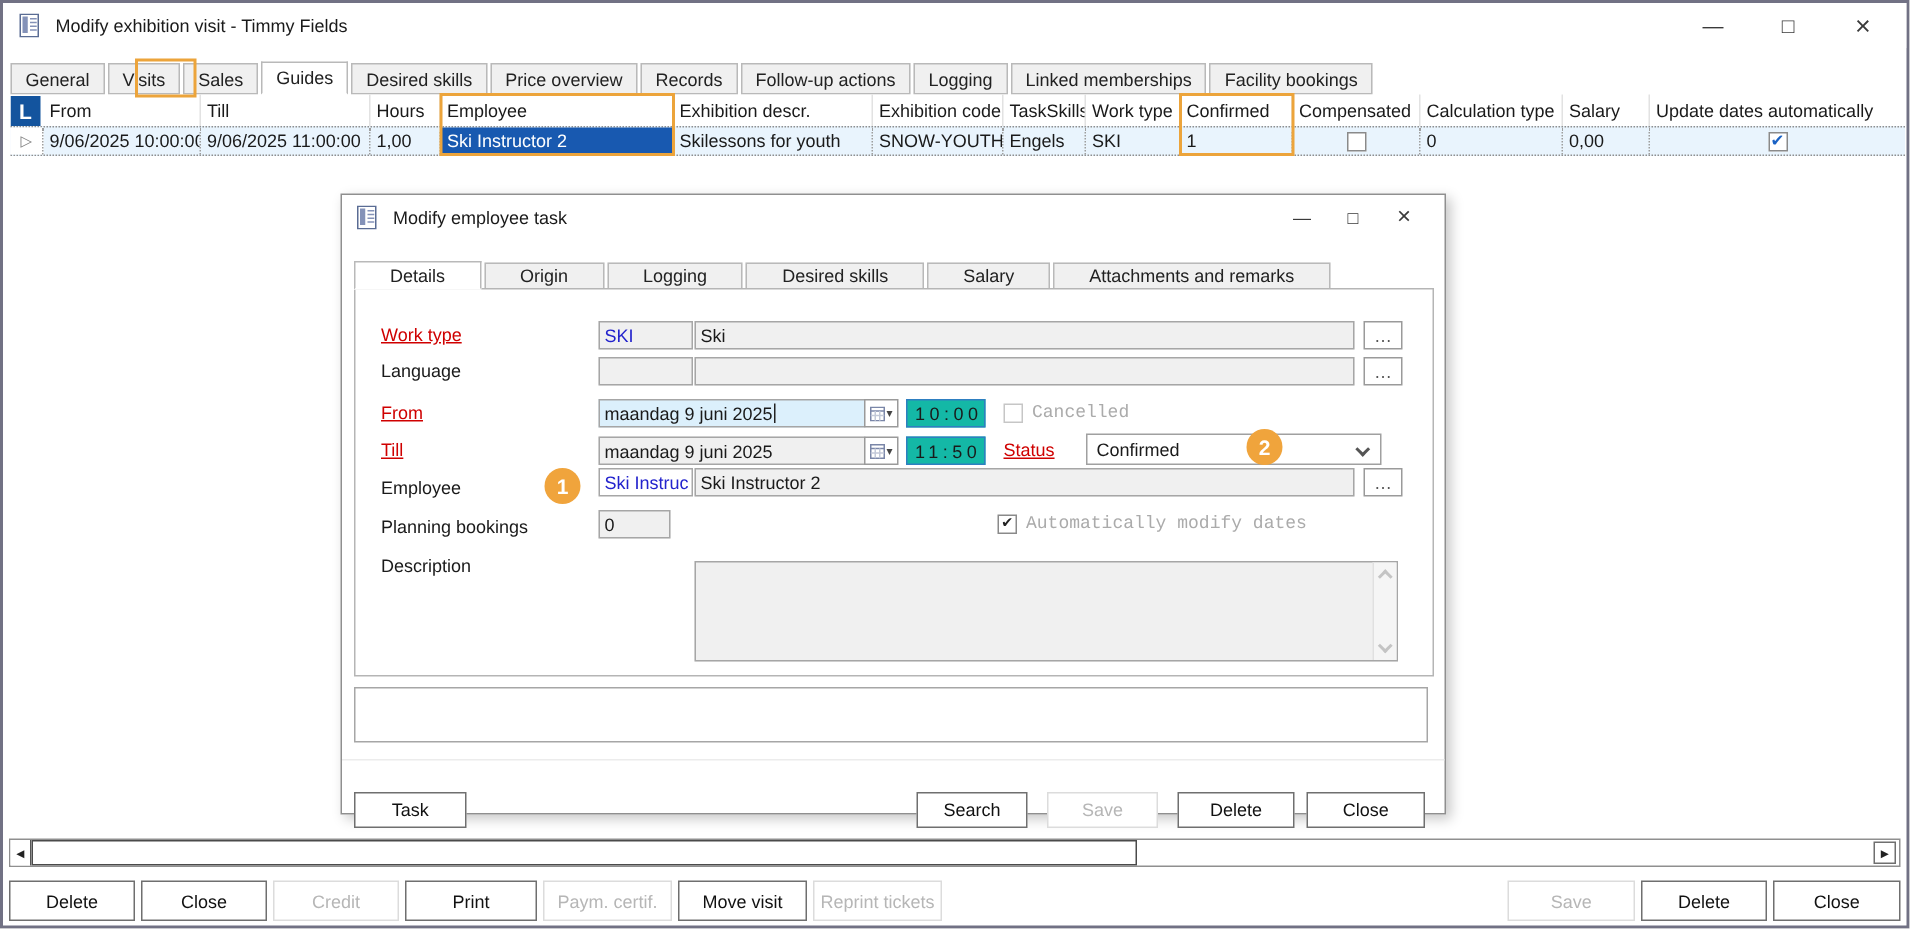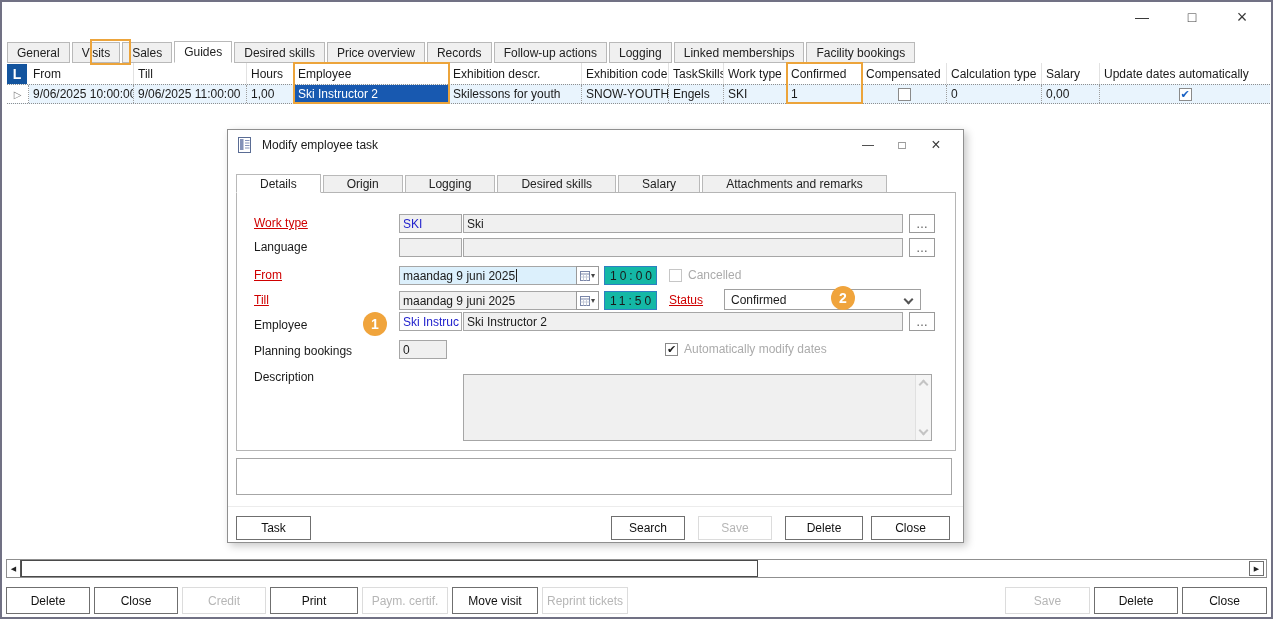--- a/index.html
+++ b/index.html
@@ -52,48 +52,59 @@
   .flabel.req { color:#cf0000; text-decoration:underline; }
   .fld { position:absolute; height:19px; border:1px solid #a6a6a6; background:#f0f0f0; display:flex; align-items:center; padding:0 3px; white-space:nowrap; overflow:hidden; }
   .fld.white { background:#fff; }
   .fld.bluetext { color:#2323cd; }
   .fld.focused { background:#dcf0fc; }
   .more-btn { position:absolute; width:26px; height:19px; border:1px solid #9a9a9a; background:#fff; display:flex; align-items:center; justify-content:center; color:#555; line-height:0; }
   .cal-btn { position:absolute; width:23px; height:19px; border:1px solid #9a9a9a; background:#fff; display:flex; align-items:center; justify-content:center; gap:1px; }
   .cal-btn .dd { font-size:8px; color:#444; }
   .timefld { position:absolute; width:53px; height:19px; border:1px solid #2e7fc1; background:#14b8a6; display:flex; align-items:center; padding-left:5px; letter-spacing:3px; }
   .caret { display:inline-block; width:1px; height:13px; background:#222; margin-left:1px; }
-  .checkrow { position:absolute; display:flex; align-items:center; gap:6px; white-space:nowrap; }
+  .checkrow { position:absolute; display:flex; align-items:center; gap:6px; white-space:nowrap;font-family:Liberation Mono, monospace; }
   .checkrow .lbl { color:#ababab; }
   .dropdown { position:absolute; height:21px; border:1px solid #a0a0a0; background:#fff; display:flex; align-items:center; padding:0 6px; }
   .dropdown .chev { position:absolute; right:8px; top:6px; width:7px; height:7px; border-right:2px solid #555; border-bottom:2px solid #555; transform:rotate(45deg); }
   .desc-area { position:absolute; left:226px; top:181px; width:469px; height:67px; border:1px solid #a6a6a6; background:#f0f0f0; }
   .desc-scroll { position:absolute; right:0; top:0; bottom:0; width:16px; background:#f5f5f5; border-left:1px solid #e0e0e0; }
   .desc-scroll .chev-up, .desc-scroll .chev-dn { position:absolute; left:4px; width:7px; height:7px; border-right:2px solid #c4c4c4; border-bottom:2px solid #c4c4c4; }
   .chev-up { top:6px; transform:rotate(-135deg); }
   .chev-dn { bottom:6px; transform:rotate(45deg); }
   .msg-box { position:absolute; left:8px; top:328px; width:716px; height:37px; border:1px solid #a6a6a6; background:#fff; }
   .dlg-footer { position:absolute; left:0; right:0; top:376px; bottom:0; border-top:1px solid #ececec; }
-  .btn { position:absolute; top:9px; height:24px; border:1px solid #6f6f6f; background:#fff; display:flex; align-items:center; justify-content:center; color:#111; white-space:nowrap; }
+  .btn { position:absolute; top:21px; height:24px; border:1px solid #6f6f6f; background:#fff; display:flex; align-items:center; justify-content:center; color:#111; white-space:nowrap; }
   .btn.disabled { color:#b6b6b6; border-color:#dcdcdc; }
   
   .hscroll { position:absolute; left:4px; top:557px; width:1261px; height:19px; border:1px solid #8f8f8f; background:#fff; }
   .hs-left { position:absolute; left:0; top:0; bottom:0; width:14px; border-right:1px solid #555; display:flex; align-items:center; justify-content:center; font-size:7px; color:#222; background:#fff; }
   .hs-thumb { position:absolute; left:14px; top:0; bottom:0; width:737px; background:#fff; border:1px solid #4a4a4a; }
   .hs-right { position:absolute; right:2px; top:1px; bottom:1px; width:15px; border:1px solid #6f6f6f; display:flex; align-items:center; justify-content:center; font-size:7px; color:#222; background:#fff; }
   .footer { position:absolute; left:4px; top:585px; width:1261px; height:27px; display:flex; gap:4px; }
   .fbtn { height:27px; border:1px solid #6f6f6f; background:#fff; display:flex; align-items:center; justify-content:center; color:#111; white-space:nowrap; }
   .fbtn.disabled { color:#b6b6b6; border-color:#dcdcdc; }
   .fspacer { flex:1; }
 </style>
 </head>
 <body>
 
 <div class="window">
 
+  <div class="titlebar">
+    <svg class="doc-icon" viewBox="0 0 16 16" width="16" height="16">
+        <rect x="1.5" y="0.5" width="12" height="15" fill="#ffffff" stroke="#5a6c94"></rect>
+        <rect x="3" y="2" width="3.5" height="11" fill="#8492b8"></rect>
+        <line x1="8" y1="3.5" x2="12.5" y2="3.5" stroke="#8492b8"></line>
+        <line x1="8" y1="6" x2="12.5" y2="6" stroke="#8492b8"></line>
+        <line x1="8" y1="8.5" x2="12.5" y2="8.5" stroke="#8492b8"></line>
+        <line x1="8" y1="11" x2="12.5" y2="11" stroke="#8492b8"></line>
+      </svg>
+    <span>Modify exhibition visit - Timmy Fields</span>
+  </div>
   <div class="win-controls">
     <div class="win-btn">—</div>
     <div class="win-btn">□</div>
     <div class="win-btn close-glyph">×</div>
   </div>
 
   <div class="tabstrip main-tabs">
     <div class="tab">General</div>
     <div class="tab">Visits</div>
     <div class="tab">Sales</div>

